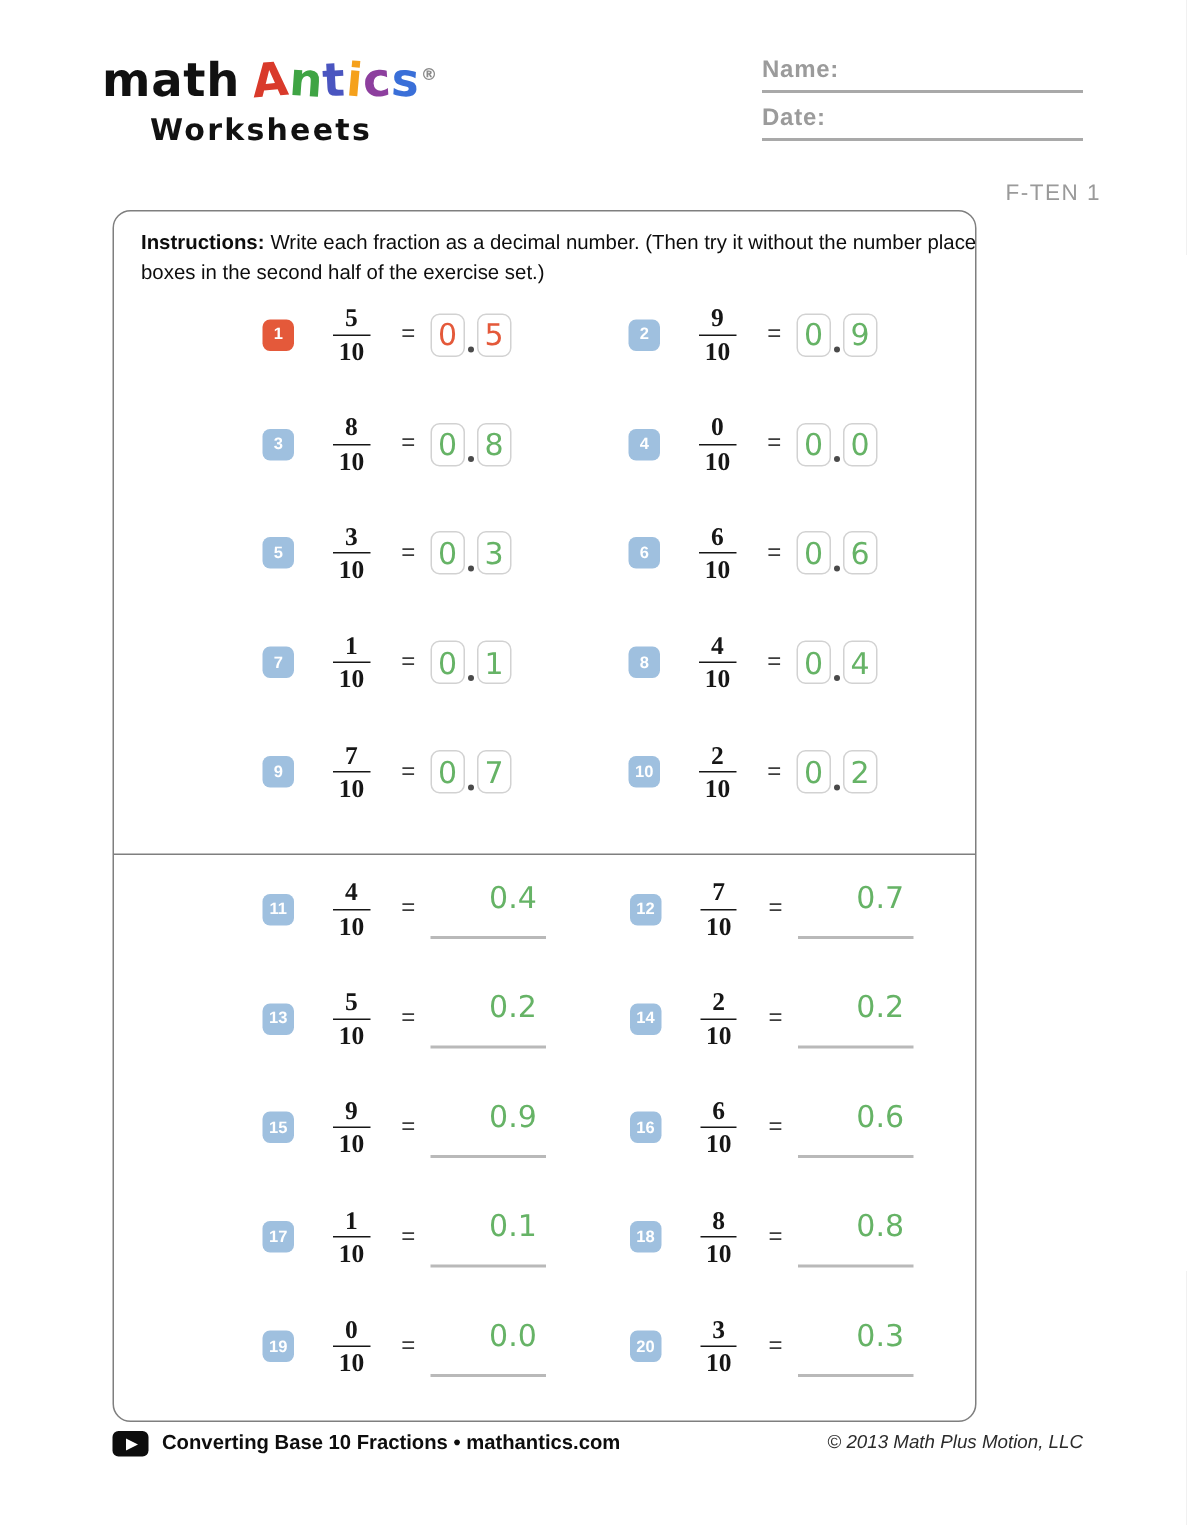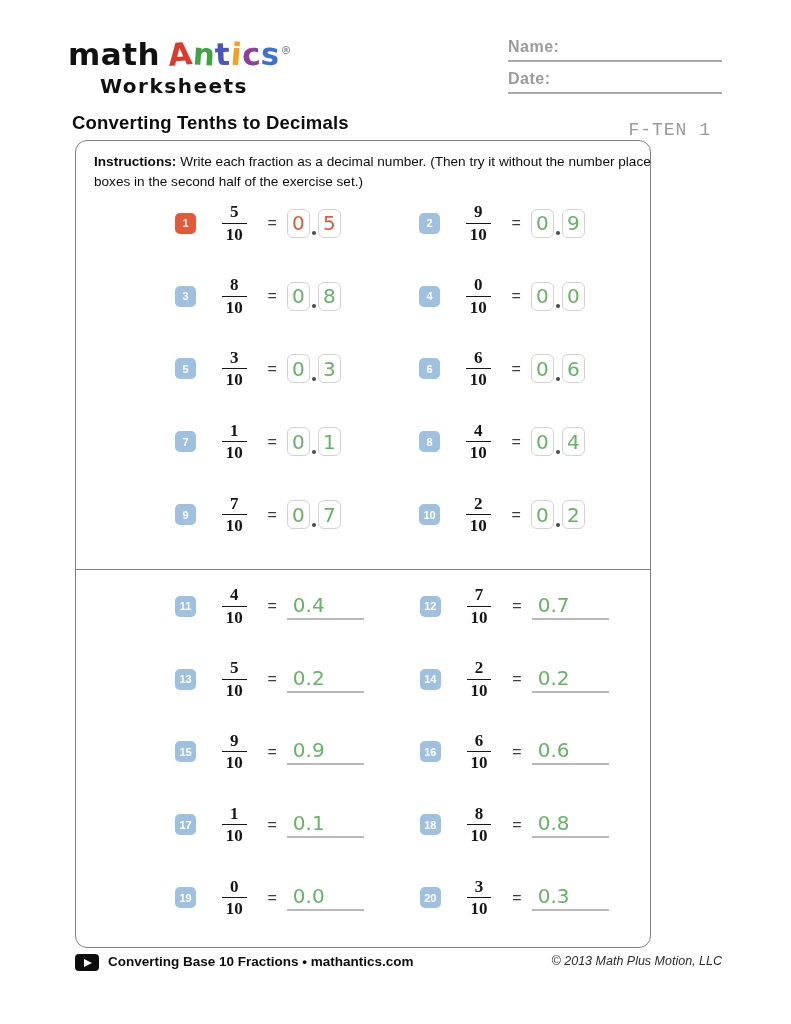--- a/index.html
+++ b/index.html
@@ -22,21 +22,21 @@
   .logo-sub { font-family:"DejaVu Sans", sans-serif; font-weight:bold; font-size:20px; letter-spacing:1.5px; color:#111; margin:2px 0 6px 32px; }
 
   
   .hfield { position:absolute; left:508px; width:214px; height:24px; border-bottom:2px solid #a9a9a9; }
   .hfield .hlabel { font-weight:bold; font-size:16px; color:var(--label-gray); letter-spacing:0.5px; }
   .hfield.name { top:38px; }
   .hfield.date { top:70px; }
 
   
   .title { position:absolute; left:72px; top:112px; font-size:18.5px; font-weight:bold; color:#0d0d0d; letter-spacing:0.2px; }
-  .doccode { position:absolute; top:120px; right:80px; font-family:Liberation Mono, monospace; font-size:18px; color:#9a9a9a; letter-spacing:1px; }
+  .doccode { position:absolute; top:120px; right:57px; font-family:Liberation Sans, sans-serif; font-size:15px; color:#9a9a9a; letter-spacing:1px; }
 
   
   .mainbox { position:absolute; left:75px; top:140px; width:576px; height:808px;
     border:1.5px solid var(--frame-gray); border-radius:12px; background:#fff; }
   .instructions { position:absolute; top:11px; left:18px; width:572px; font-size:13.6px; line-height:1.5; color:#0d0d0d; }
   .instructions b { margin-right:4px; }
   .divider { position:absolute; top:428px; left:0; right:0; border-top:1.5px solid var(--frame-gray); }
 
   .grid { position:absolute; left:0; width:100%; display:grid; grid-template-columns:1fr 1fr; grid-auto-rows:72.8px; }
   .half1 { top:46px; }
@@ -57,22 +57,22 @@
   .denom { display:block; padding-top:1px; }
 
   .equals { font-size:16px; color:#3c3c3c; margin:0 10px; }
 
   .digitbox { width:23px; height:29px; border:1.6px solid var(--box-border); border-radius:6px;
     display:flex; align-items:center; justify-content:center;
     font-size:20px; color:var(--answer-green); font-family:"DejaVu Sans", sans-serif; }
   .digitbox.orange { color:var(--answer-orange); }
   .decdot { flex:none; width:4px; height:4px; border-radius:50%; background:#4a4a4a; margin:0 2px; transform:translateY(10px); }
 
-  .lineanswer { min-width:77px; text-align:left; border-bottom:2px solid var(--line-gray);
-    color:var(--answer-green); font-size:20px; padding:0 6px 1px; font-family:"DejaVu Sans", sans-serif; }
+  .lineanswer { min-width:77px; text-align:right; border-bottom:2px solid var(--line-gray);
+    color:var(--answer-green); font-size:20px; padding:0 6px 14px; font-family:"DejaVu Sans", sans-serif; }
 
   
   .footer { position:absolute; top:954px; left:75px; right:69px; display:flex; align-items:flex-start; }
   .play-icon { flex:none; width:24px; height:17px; background:#0d0d0d; border-radius:4px;
     display:flex; align-items:center; justify-content:center; }
   .play-icon::after { content:""; display:block; width:0; height:0; margin-left:2px;
     border-left:8px solid #fff; border-top:4.5px solid transparent; border-bottom:4.5px solid transparent; }
   .footer-left { font-weight:bold; font-size:13.5px; color:#0d0d0d; margin-left:9px; }
   .footer-right { margin-left:auto; font-style:italic; font-size:12.5px; color:#2b2b2b; }
 </style>
@@ -88,21 +88,20 @@
     <div class="logo-sub">Worksheets</div>
   </div>
 
   <div class="hfield date">
     <span class="hlabel">Date:</span>
   </div>
   <div class="hfield name">
     <span class="hlabel">Name:</span>
   </div>
 
-  <div class="title">Converting Tenths to Decimals</div>
   <div class="doccode">F-TEN 1</div>
 
   <div class="mainbox">
     <p class="instructions"><b>Instructions:</b><span>Write each fraction as a decimal number.  (Then try it without the number place boxes in the second half of the exercise set.)</span></p>
 
     <div class="grid half1">
   <div class="problem">
     <span class="badge orange">1</span>
     <span class="fraction">
       <span class="numer">5</span>

